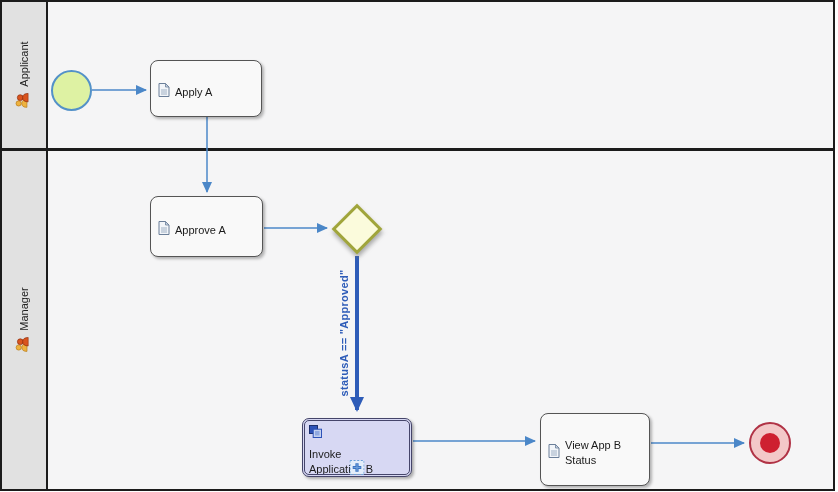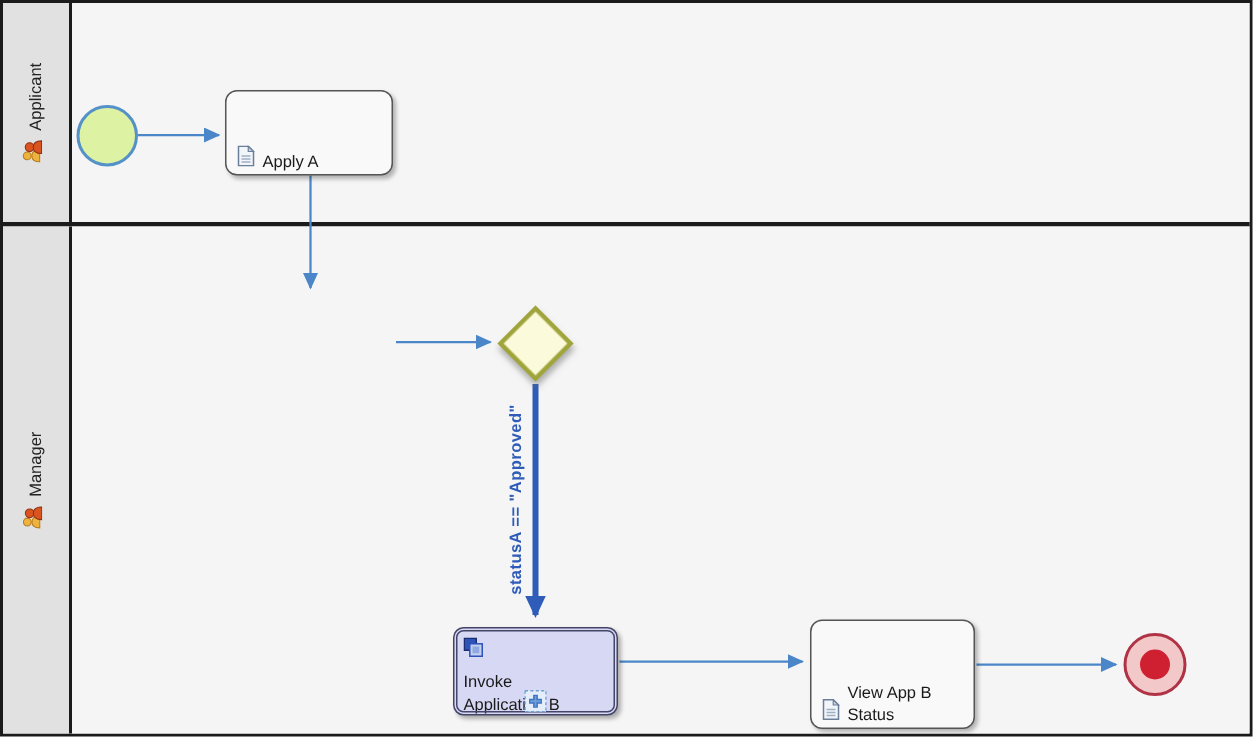--- a/index.html
+++ b/index.html
@@ -47,21 +47,21 @@
     left:749px; top:422px; width:42px; height:42px; border-radius:50%;
     background:var(--end-fill); border:2px solid var(--end-border);
     display:flex; align-items:center; justify-content:center;
   }
   .event-end .dot {
     width:20px; height:20px; border-radius:50%; background:var(--end-dot);
   }
   .task {
     background:var(--task-fill); border:1px solid var(--task-border);
     border-radius:8px; box-shadow:2px 2px 3px rgba(0,0,0,0.28);
-    padding:7px 6px 0 7px; display:flex; align-items:flex-end; gap:5px;
+    padding:7px 6px 0 7px; display:flex; align-items:center; gap:5px;
     font-size:11px; color:#1a1a1a; line-height:1.35;
   }
   .task-apply   { left:150px; top:60px;  width:112px; height:57px; }
   .task-approve { left:150px; top:196px; width:113px; height:61px; }
   .task-view    { left:540px; top:413px; width:110px; height:73px; }
   .task-label { width:78px; }
   .subprocess {
     left:302px; top:418px; width:110px; height:59px;
     background:var(--invoke-fill); border:1.5px solid var(--invoke-border);
     border-radius:7px; box-shadow:2px 2px 3px rgba(0,0,0,0.3);
@@ -155,20 +155,30 @@
     <span>
       <svg width="12" height="14" viewBox="0 0 12 14">
         <path d="M1,0.5 h6.5 L11,4 v9.5 H1 z" fill="#f2f5f9" stroke="#6b7f99" stroke-width="1"></path>
         <path d="M7.5,0.5 L7.5,4 L11,4 z" fill="#c9d4e2" stroke="#6b7f99" stroke-width="0.8"></path>
         <path d="M3,7 h6 M3,9 h6 M3,11 h6" stroke="#9fb0c4" stroke-width="1"></path>
       </svg>
     </span>
     <span class="task-label">Apply A</span>
   </div>
 
+  <div class="node task task-approve">
+    <span>
+      <svg width="12" height="14" viewBox="0 0 12 14">
+        <path d="M1,0.5 h6.5 L11,4 v9.5 H1 z" fill="#f2f5f9" stroke="#6b7f99" stroke-width="1"></path>
+        <path d="M7.5,0.5 L7.5,4 L11,4 z" fill="#c9d4e2" stroke="#6b7f99" stroke-width="0.8"></path>
+        <path d="M3,7 h6 M3,9 h6 M3,11 h6" stroke="#9fb0c4" stroke-width="1"></path>
+      </svg>
+    </span>
+    <span class="task-label">Approve A</span>
+  </div>
 
   <div class="node gateway"></div>
 
   <div class="subprocess node">
     <span>
       <svg width="13" height="13" viewBox="0 0 13 13">
         <rect x="0.5" y="0.5" width="8" height="8" fill="#2d52b8" stroke="#1b2f6e" stroke-width="1"></rect>
         <rect x="4.2" y="4.2" width="8.3" height="8.3" fill="#c3d0ef" stroke="#2d52b8" stroke-width="1"></rect>
         <rect x="6" y="6" width="4.5" height="4.5" fill="#8fa8e0"></rect>
       </svg>

